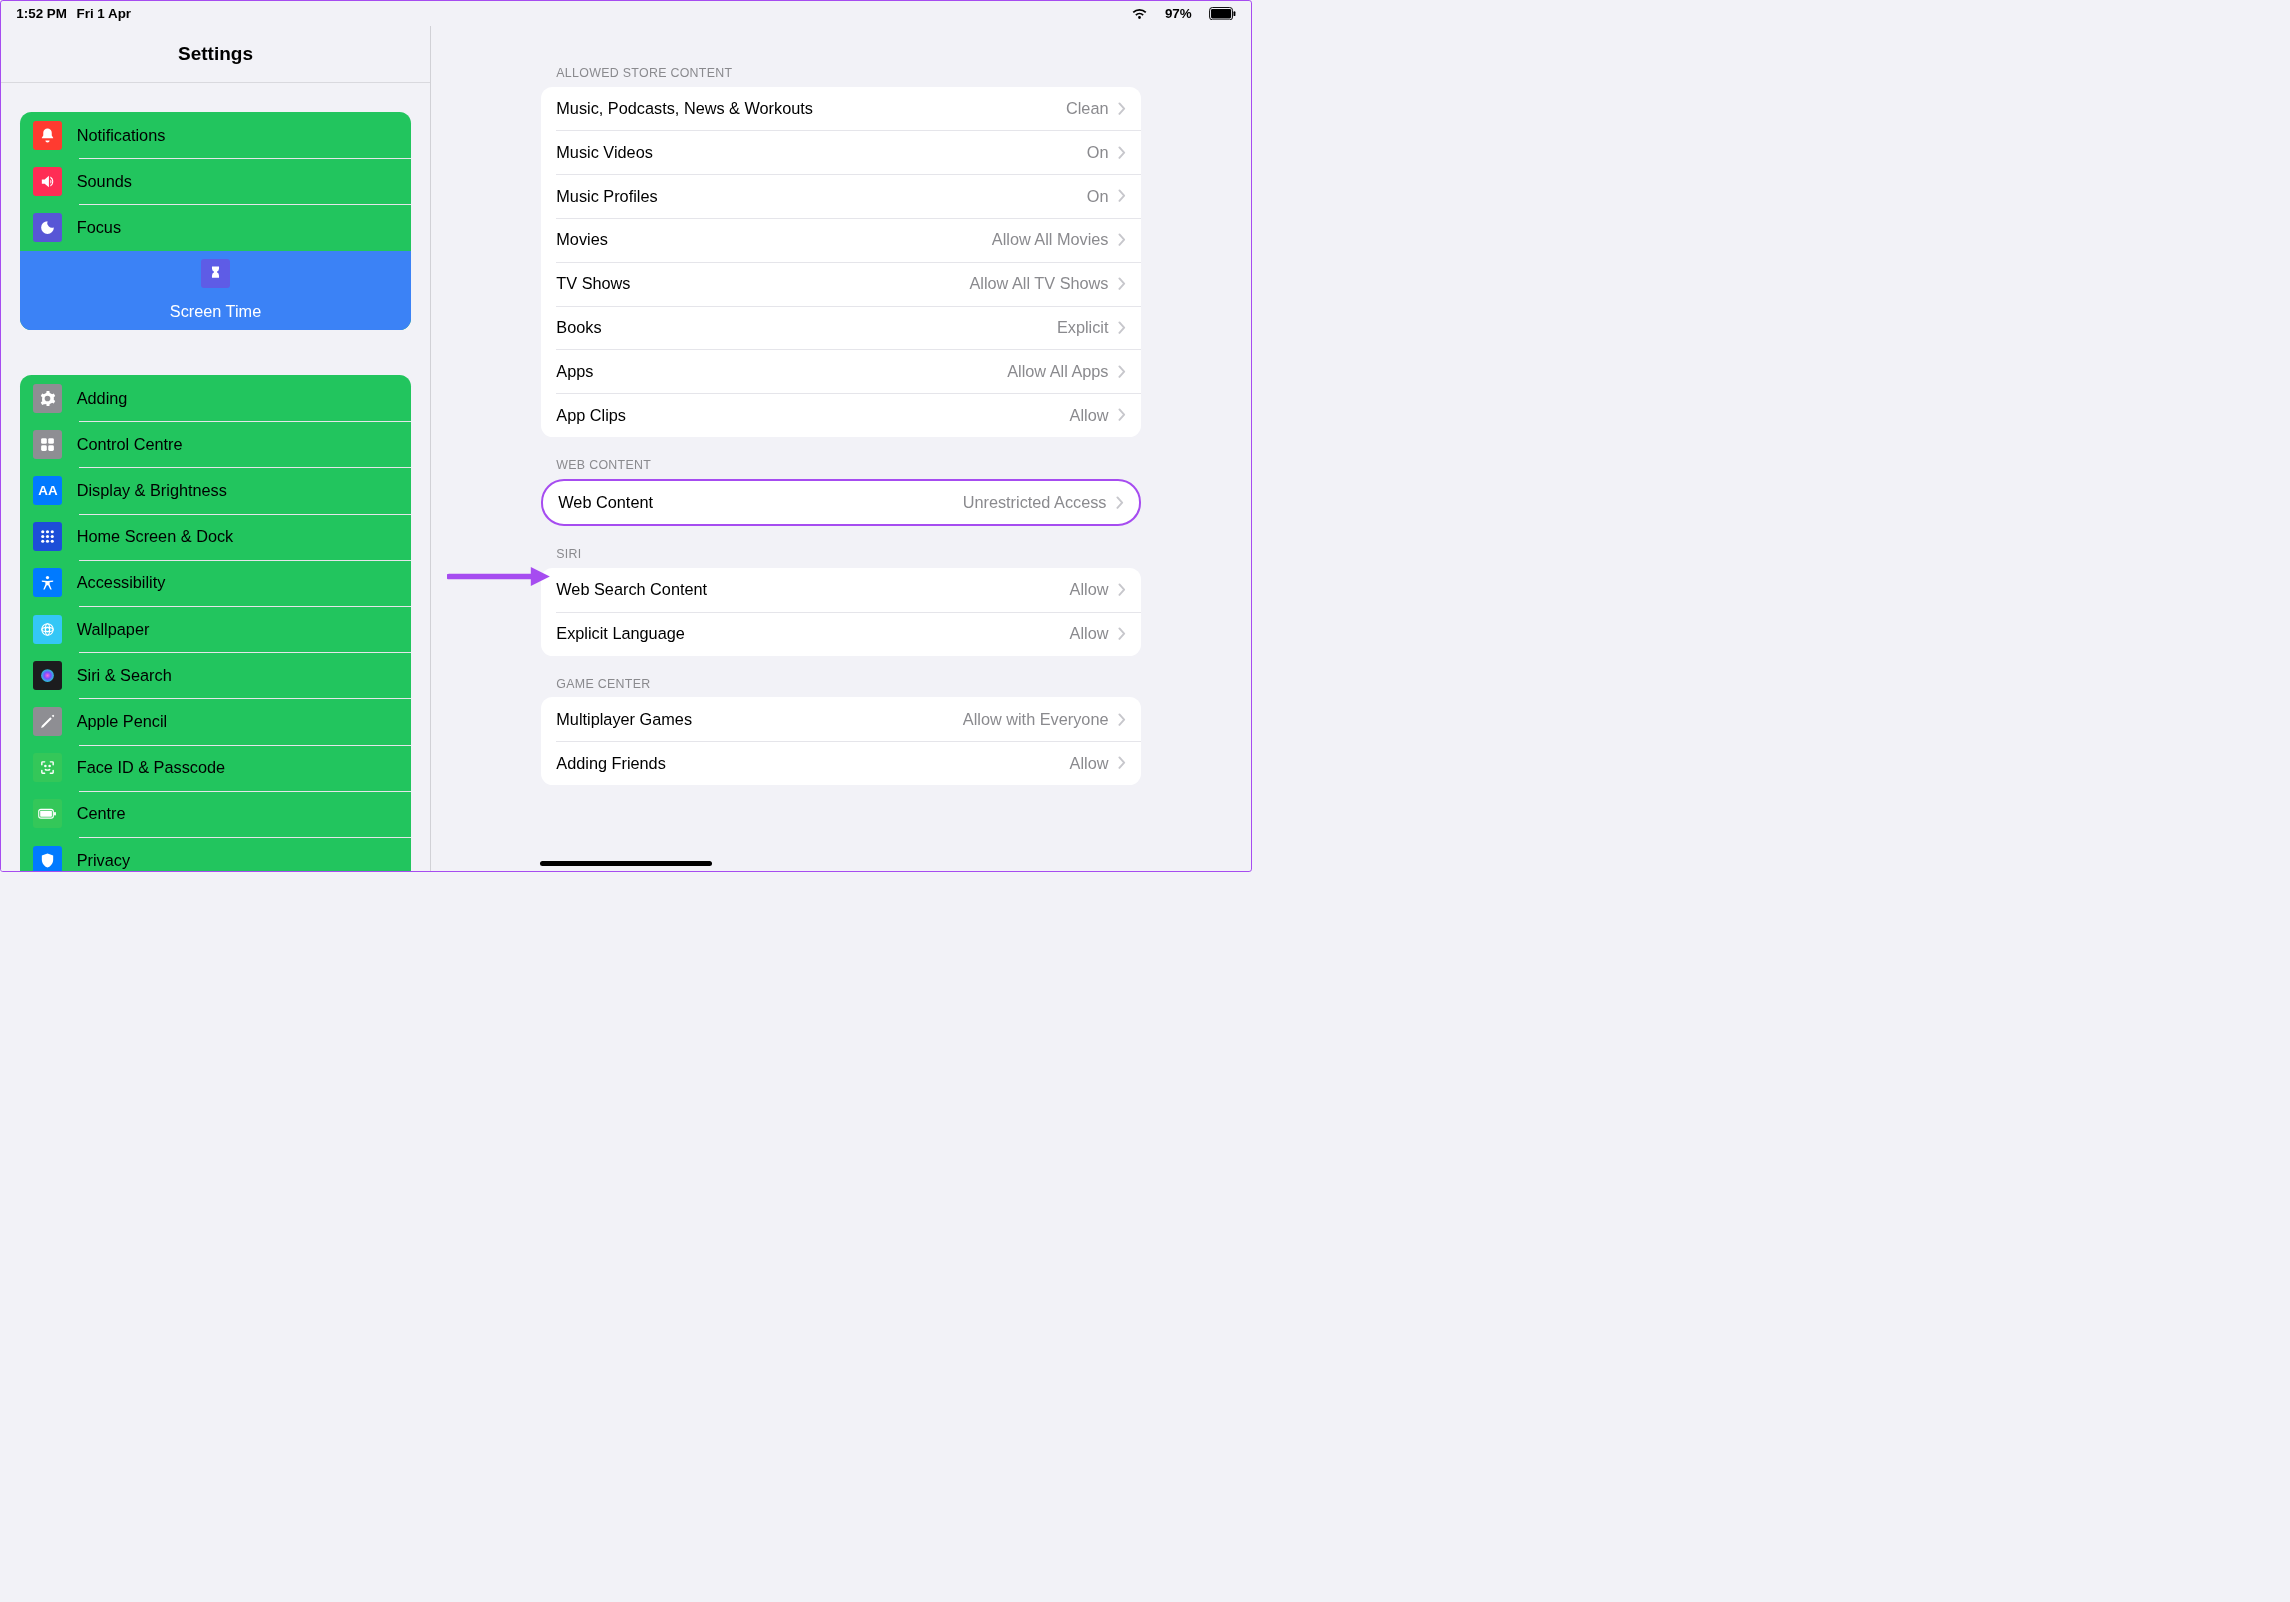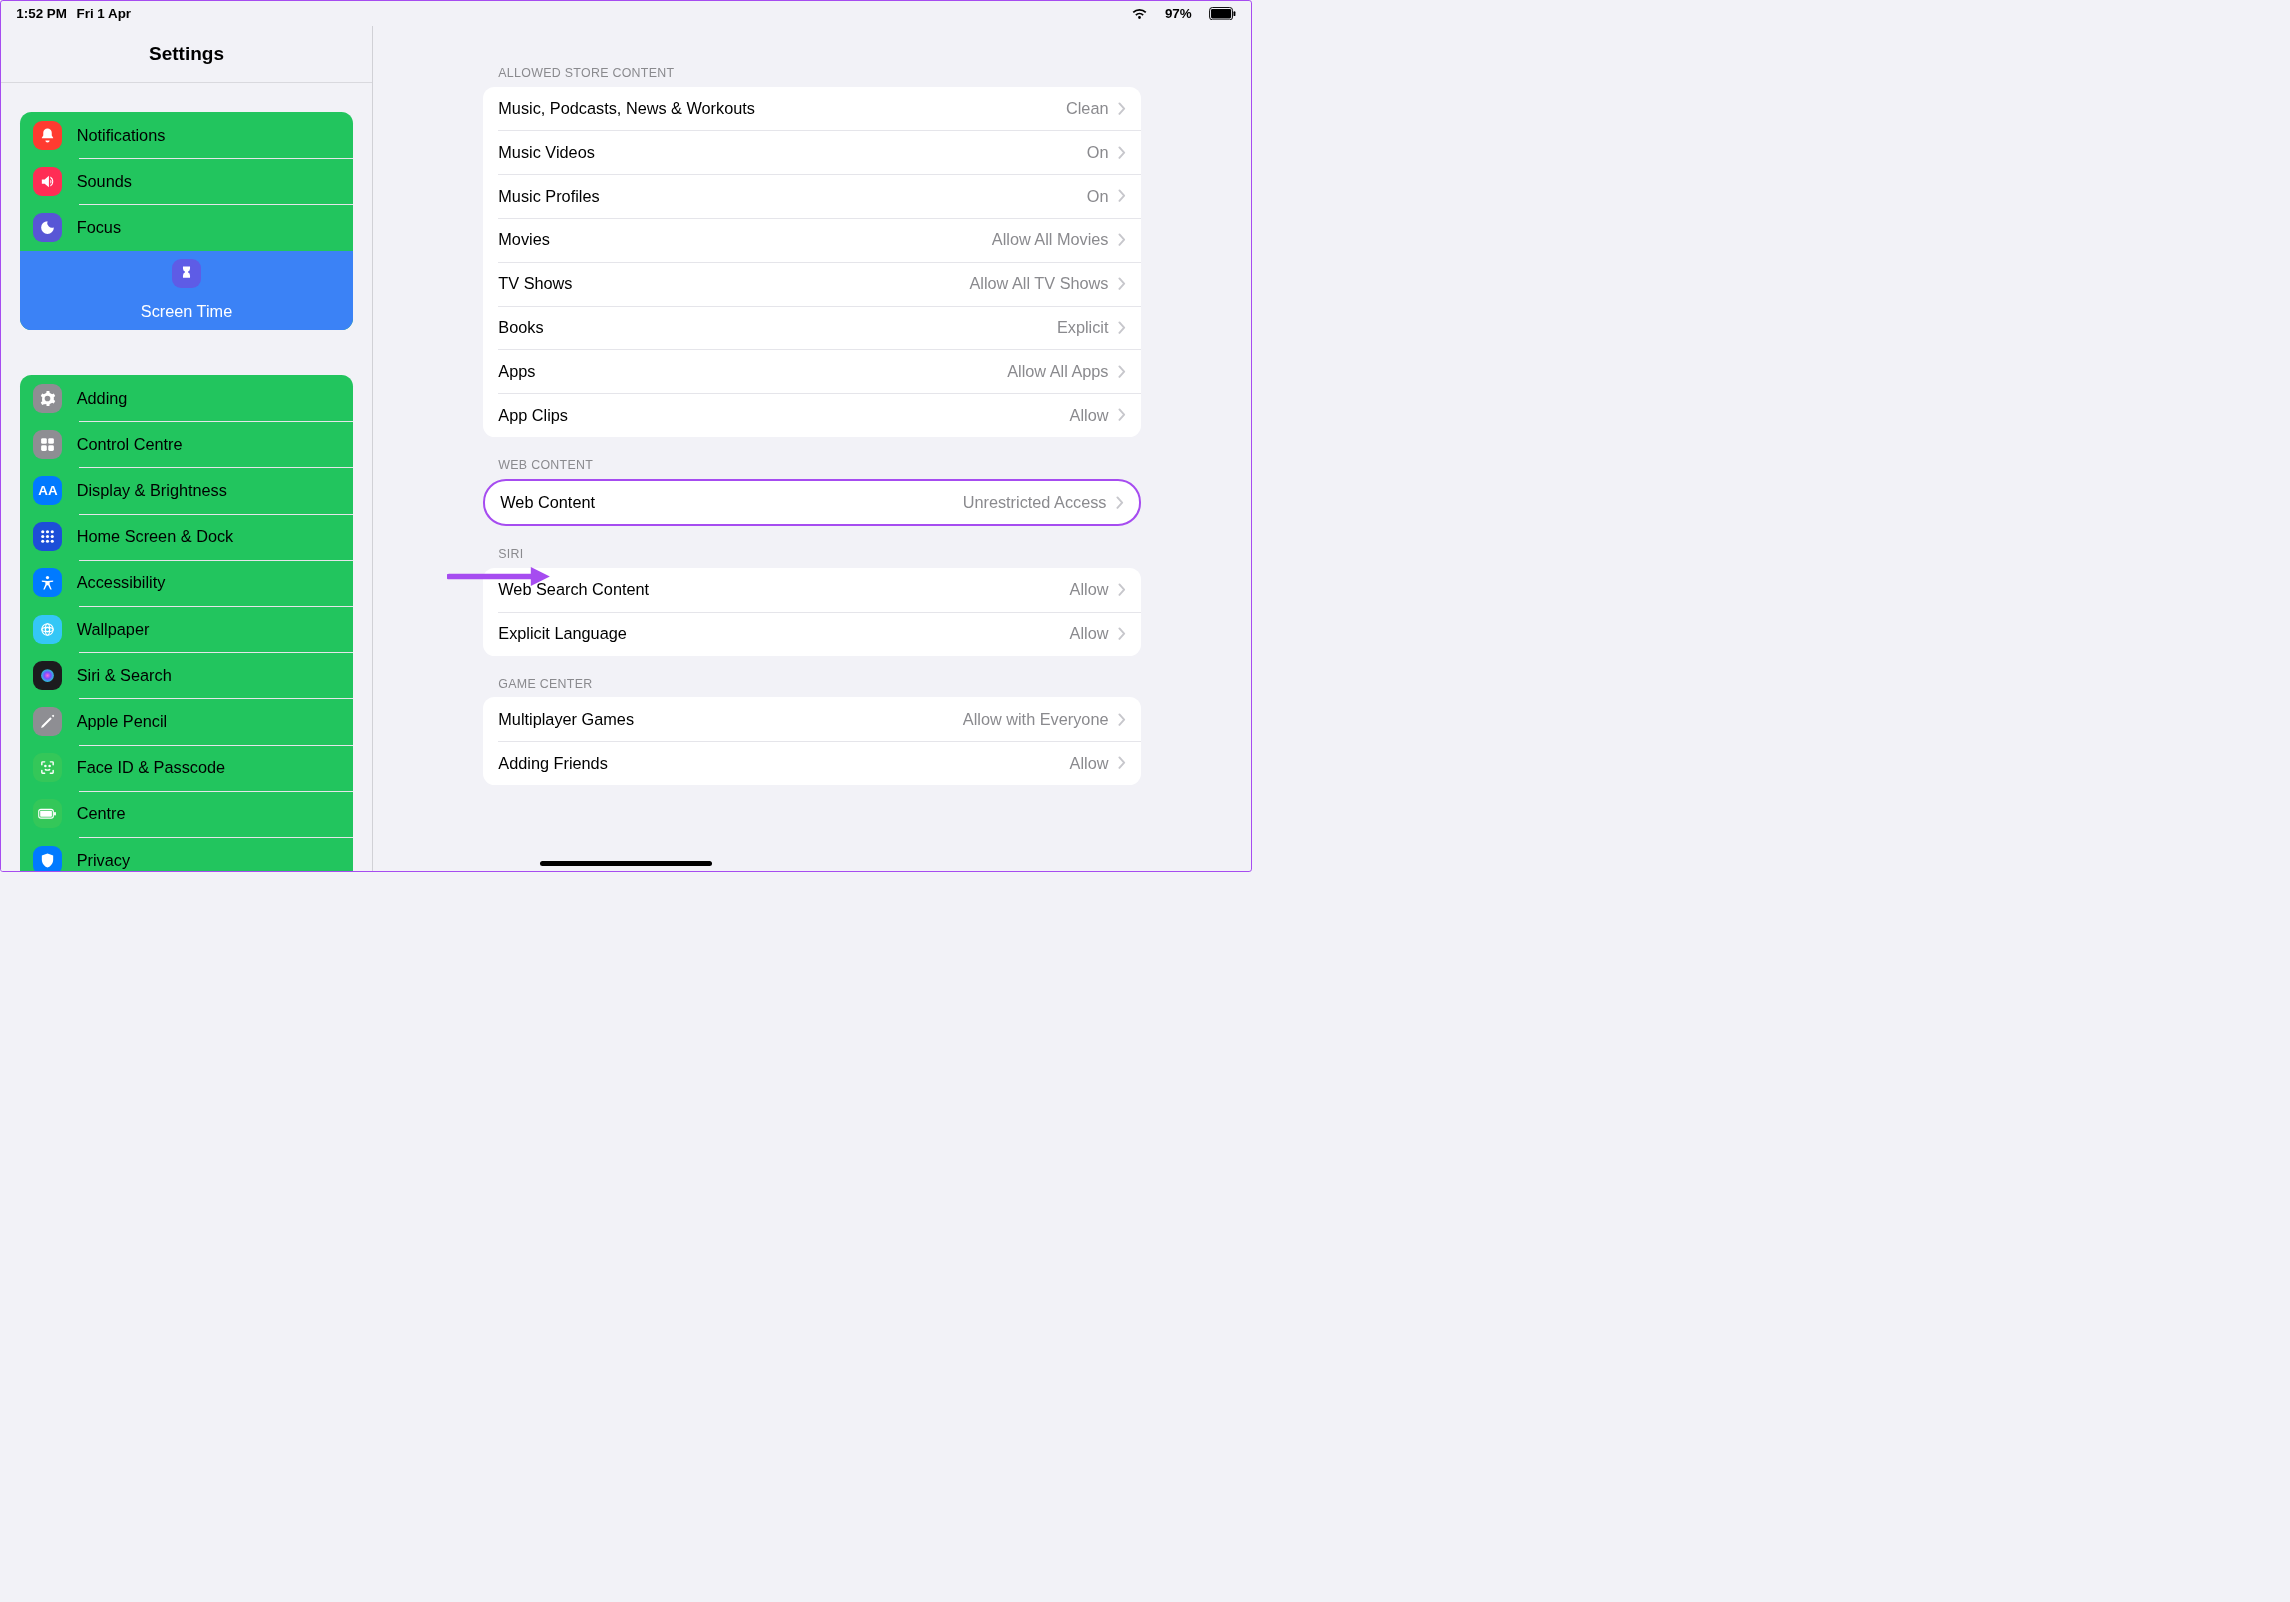--- a/index.html
+++ b/index.html
@@ -30,21 +30,21 @@
 }
 .status-left { display: flex; gap: 9.6px; }
 .status-right { display: flex; align-items: center; gap: 17px; }
 
 .wifi-icon, .battery-icon { display: inline-flex; align-items: center; }
 
 .columns { flex: 1; display: flex; min-height: 0; }
 
 
 .sidebar {
-  width: 372px;
+  width: 430px;
   border-right: 1px solid #d1d1d6;
   display: flex;
   flex-direction: column;
   background: #f2f2f7;
 }
 .sidebar-header {
   height: 57px;
   display: flex;
   align-items: center;
   justify-content: center;
@@ -79,21 +79,21 @@
   background: #e5e5ea;
 }
 .sidebar-item.selected {
   background: #3b82f6;
   color: #fff;
   flex-direction: column;
 }
 .sidebar-item.selected::before { display: none; }
 .app-icon {
   width: 29px; height: 29px;
-  border-radius: 9px;
+  border-radius: 3px;
   display: inline-flex;
   align-items: center;
   justify-content: center;
   font-size: 16.3px;
   color: #fff;
   flex-shrink: 0;
 }
 
 
 .ic-notifications { background:#ff3b30; }

